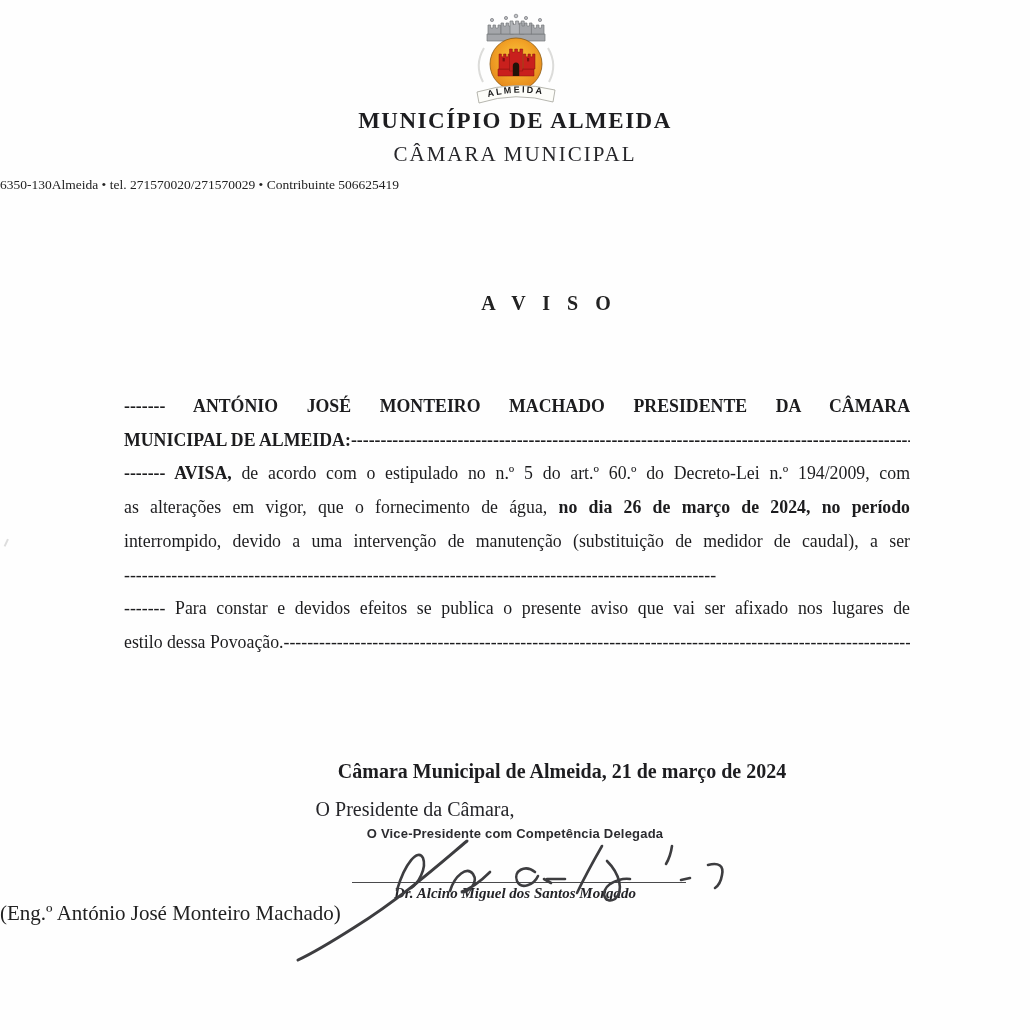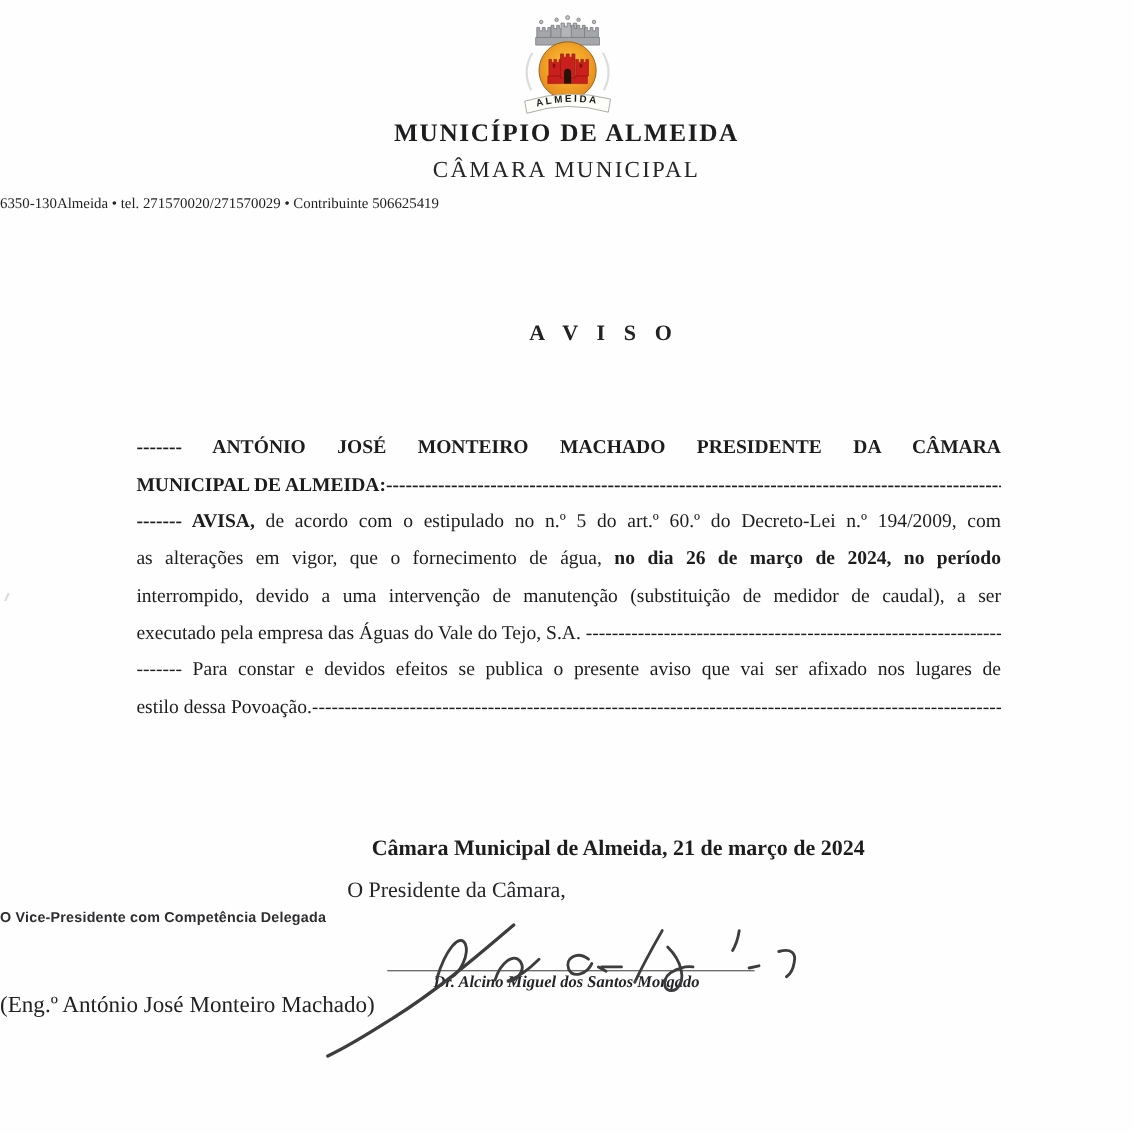--- a/index.html
+++ b/index.html
@@ -39,21 +39,21 @@
   
   .dateline{
     position:absolute;left:0;top:760px;width:1030px;text-align:center;
     font-size:20px;font-weight:bold;color:#1d1d20;padding-left:47px;
   }
   .president{
     position:absolute;left:0;top:798px;width:830px;text-align:center;
     font-size:20px;color:#26262a;
   }
   .stamp-delegation{
-    position:absolute;left:0;top:826px;width:1030px;
+    position:absolute;left:0;top:826px;width:1030px;text-align:center;
     font-family:"Liberation Sans","DejaVu Sans",sans-serif;
     font-size:13px;font-weight:bold;letter-spacing:0.2px;color:#2c2c30;
   }
   .signature-svg{position:absolute;left:285px;top:835px;width:450px;height:130px;z-index:3;}
   .sig-line{position:absolute;left:352px;top:882px;width:334px;height:1.4px;background:#4a4a4c;z-index:1;}
   .stamp-name{
     position:absolute;left:0;top:885px;width:1030px;text-align:center;
     font-size:15px;font-weight:bold;font-style:italic;color:#242428;z-index:2;
   }
   .signer{
@@ -134,21 +134,20 @@
     <div class="line">
       <span class="b">------- AVISA,</span><span> de acordo com o estipulado no n.º 5 do art.º 60.º do Decreto-Lei n.º 194/2009, com</span>
     </div>
     <div class="line">
       <span>as alterações em vigor, que o fornecimento de água, </span><span class="b">no dia 26 de março de 2024, no período</span>
     </div>
     <div class="line">
       <span>interrompido, devido a uma intervenção de manutenção (substituição de medidor de caudal), a ser</span>
     </div>
     <div class="line flexline">
-      <span class="txt">executado pela empresa das Águas do Vale do Tejo, S.A. </span>
         <span class="dashfill">----------------------------------------------------------------------------------------------------</span>
     </div>
     <div class="line">
       <span>------- Para constar e devidos efeitos se publica o presente aviso que vai ser afixado nos lugares de</span>
     </div>
     <div class="line flexline">
       <span class="txt">estilo dessa Povoação.</span>
         <span class="dashfill">------------------------------------------------------------------------------------------------------------------------</span>
     </div>
   </div>

